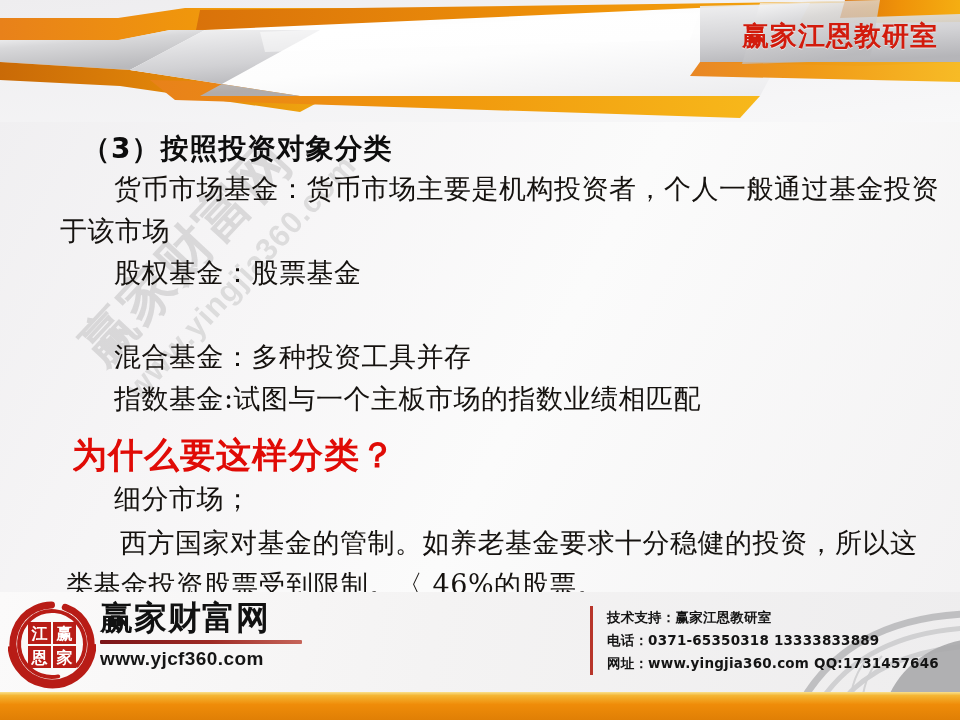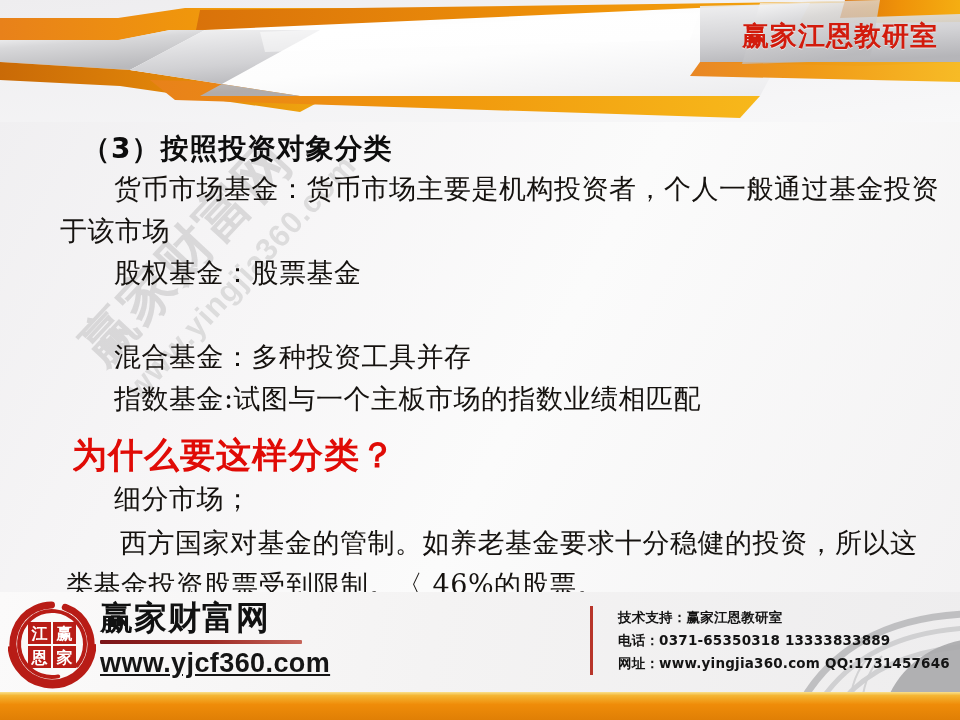--- a/index.html
+++ b/index.html
@@ -177,33 +177,32 @@
   .brand-rule {
     width: 202px;
     height: 4px;
     margin-top: 2px;
     background: linear-gradient(90deg, #7a1418 0%, #9e2b25 55%, #c6655a 100%);
     border-radius: 1px;
   }
   .brand-url {
     font-family: "Liberation Sans", sans-serif;
     font-weight: bold;
-    font-size: 27px;
+    font-size: 19px;
     color: #151515;
     letter-spacing: 0.4px;
     margin-top: 4px;
     white-space: nowrap;
-    text-decoration: underline;
   }
 
   .contact {
     position: absolute;
     left: 590px;
     top: 14px;
-    padding-left: 25px;
+    padding-left: 14px;
     border-left: 3px solid #b8352a;
   }
   .contact-line {
     font-family: "DejaVu Sans", "Liberation Sans", sans-serif;
     font-weight: bold;
     font-size: 13.5px;
     color: #141414;
     line-height: 23px;
     white-space: nowrap;
     letter-spacing: 0.2px;

